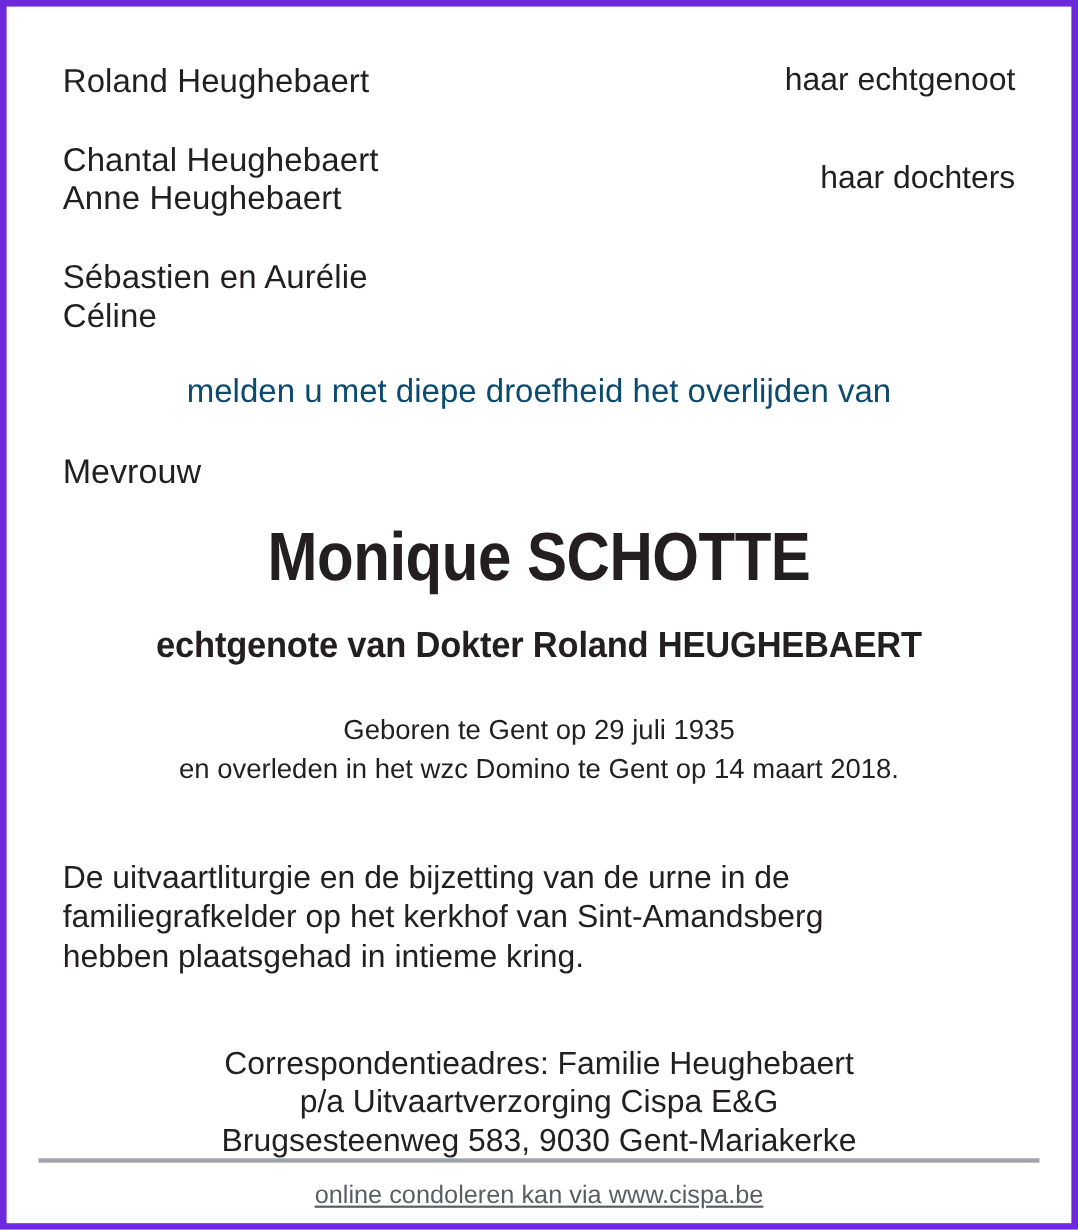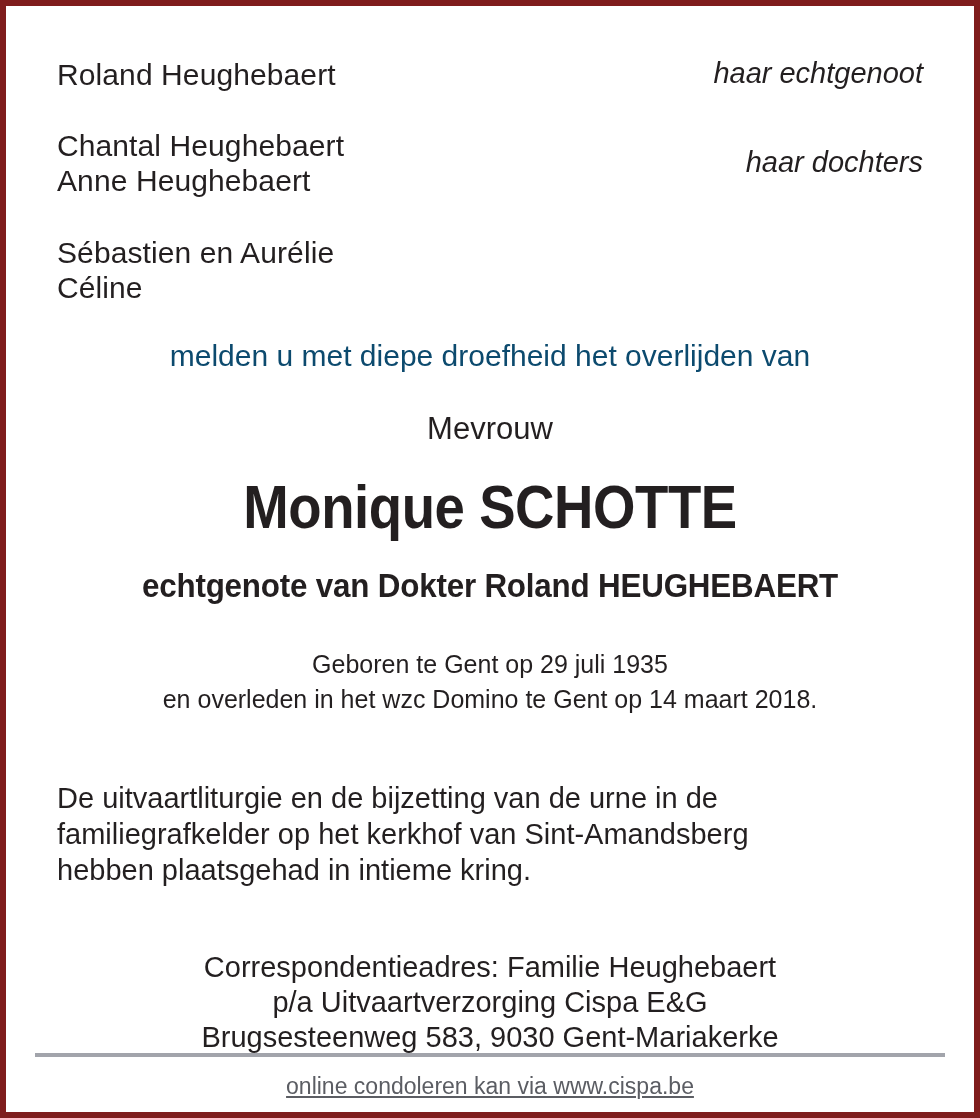--- a/index.html
+++ b/index.html
@@ -9,21 +9,21 @@
   }
   body {
     font-family: "Liberation Sans", sans-serif;
   }
   .notice-card {
     position: relative;
     width: 980px;
     height: 1118px;
     box-sizing: border-box;
     background: #ffffff;
-    border: 6px solid #7f1d1d;
+    border: 6px solid #6d28d9;
     overflow: hidden;
   }
   .inner {
     position: relative;
     box-sizing: border-box;
     width: 100%;
     height: 100%;
     padding: 0 51px;
     color: #231f20;
   }
@@ -38,21 +38,20 @@
     font-size: 30px;
     line-height: 35px;
     font-weight: 400;
     letter-spacing: 0.1px;
     white-space: pre-line;
     color: #231f20;
   }
   .relative-role {
     font-size: 29px;
     line-height: 35px;
-    font-style: italic;
     font-weight: 400;
     color: #231f20;
     text-align: right;
     padding-bottom: 1px;
   }
 
   .g1 { padding-top: 50px; }
   .g2 { padding-top: 36px; align-items: center; }
   .g3 { padding-top: 37px; justify-content: space-between; }
 
@@ -60,21 +59,20 @@
   .announce {
     text-align: center;
     font-size: 30px;
     line-height: 34px;
     padding-top: 34px;
     color: #0c4a6e;
   }
 
   
   .honorific {
-    text-align: center;
     font-size: 31px;
     line-height: 34px;
     padding-top: 39px;
     color: #231f20;
   }
   .deceased-name {
     text-align: center;
     font-size: 62px;
     line-height: 68px;
     font-weight: 700;

